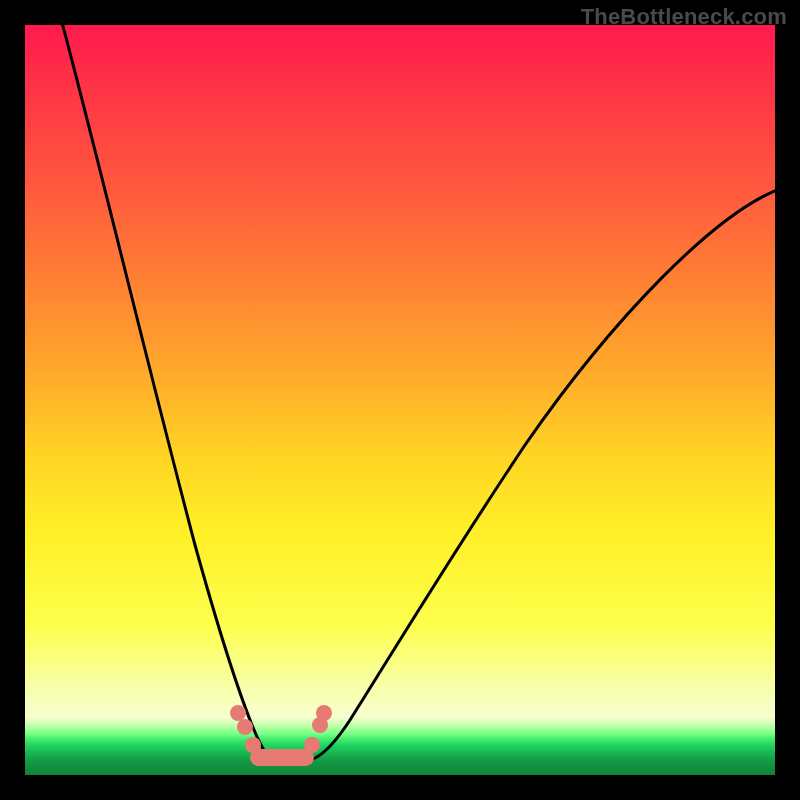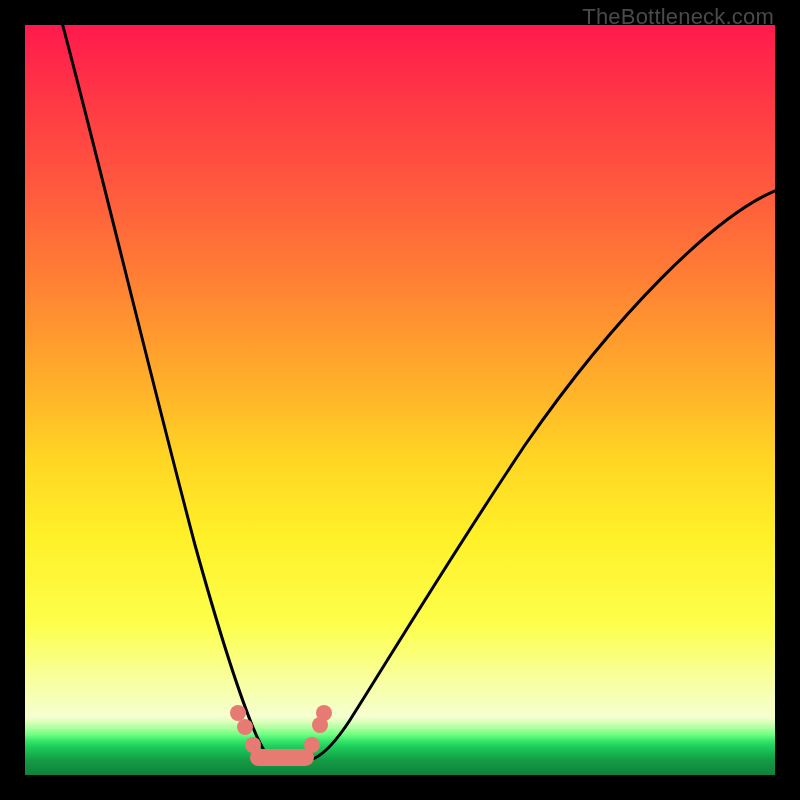--- a/index.html
+++ b/index.html
@@ -48,24 +48,24 @@
       #38e86a 95.4%,
       #1fce5c 96.2%,
       #18b852 97.0%,
       #149c46 98.0%,
       #108238 100%
     );
   }
   .watermark {
     position: absolute;
     top: 4px;
-    right: 26px;
+    right: 13px;
     color: #4a4a4a;
     font-size: 22px;
-    font-weight: 400;
+    font-weight: 700;
     letter-spacing: 0.2px;
     z-index: 10;
   }
   svg.overlay {
     position: absolute;
     inset: 0;
     width: 750px;
     height: 750px;
   }
 </style>

